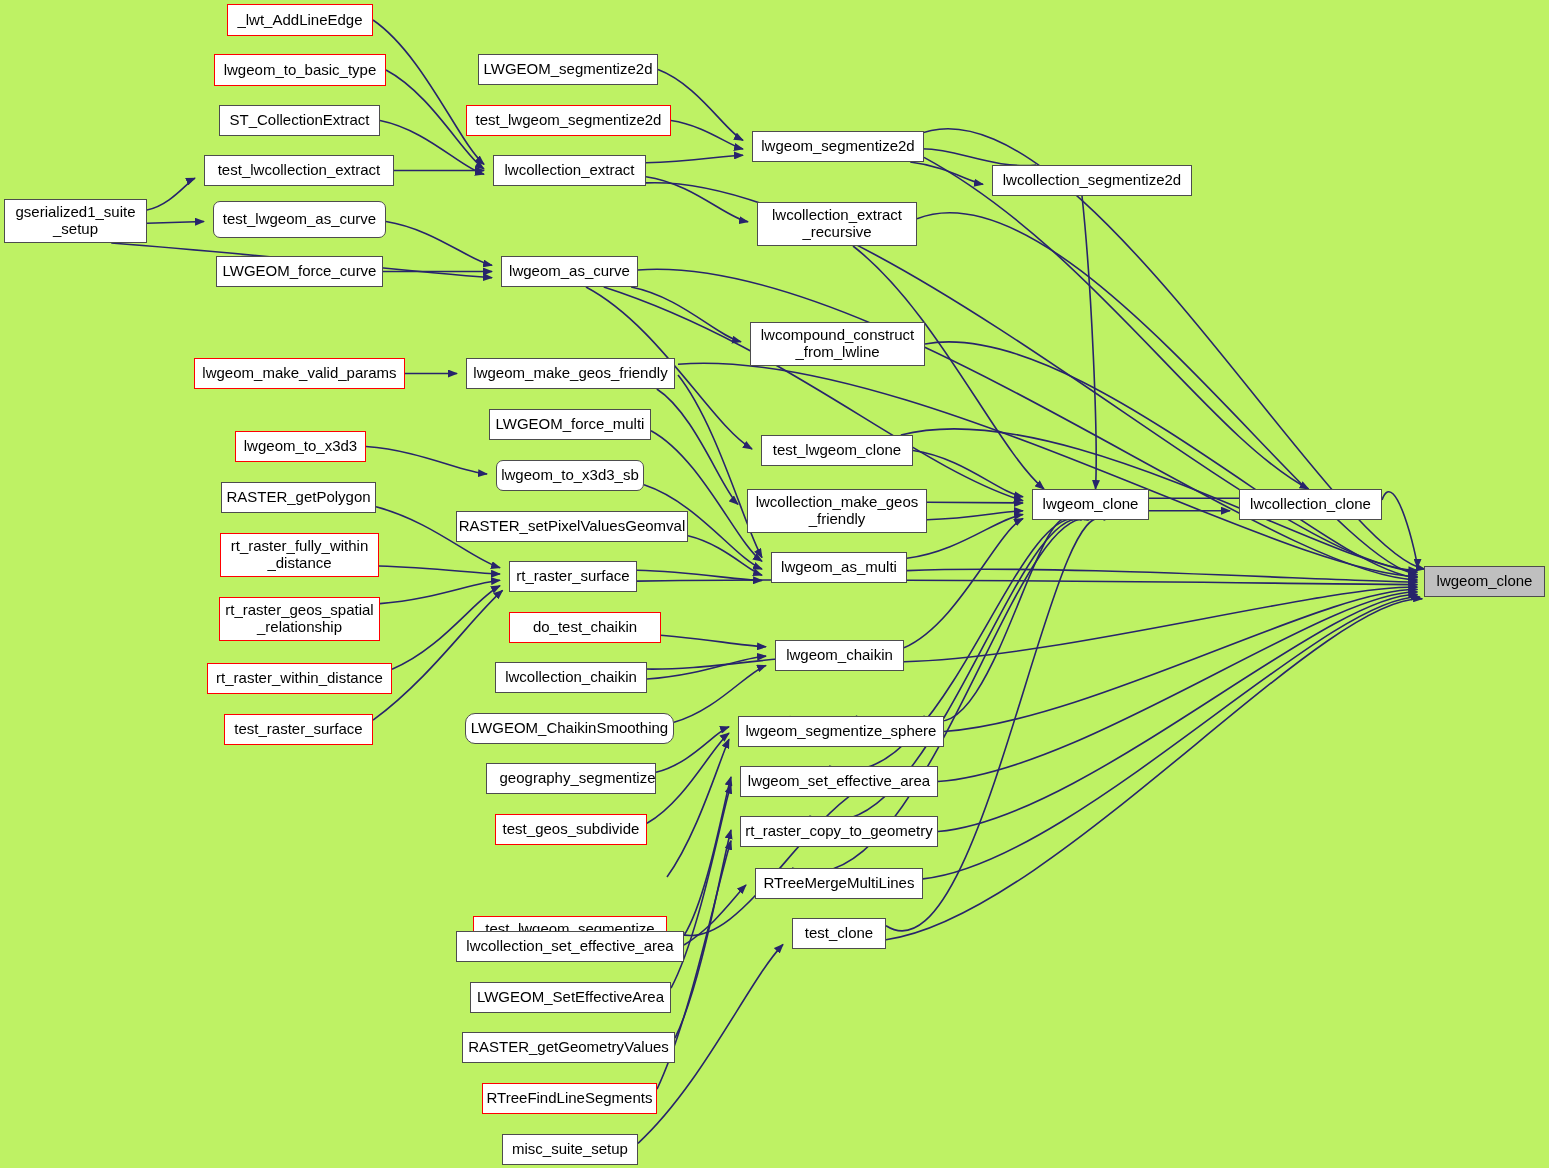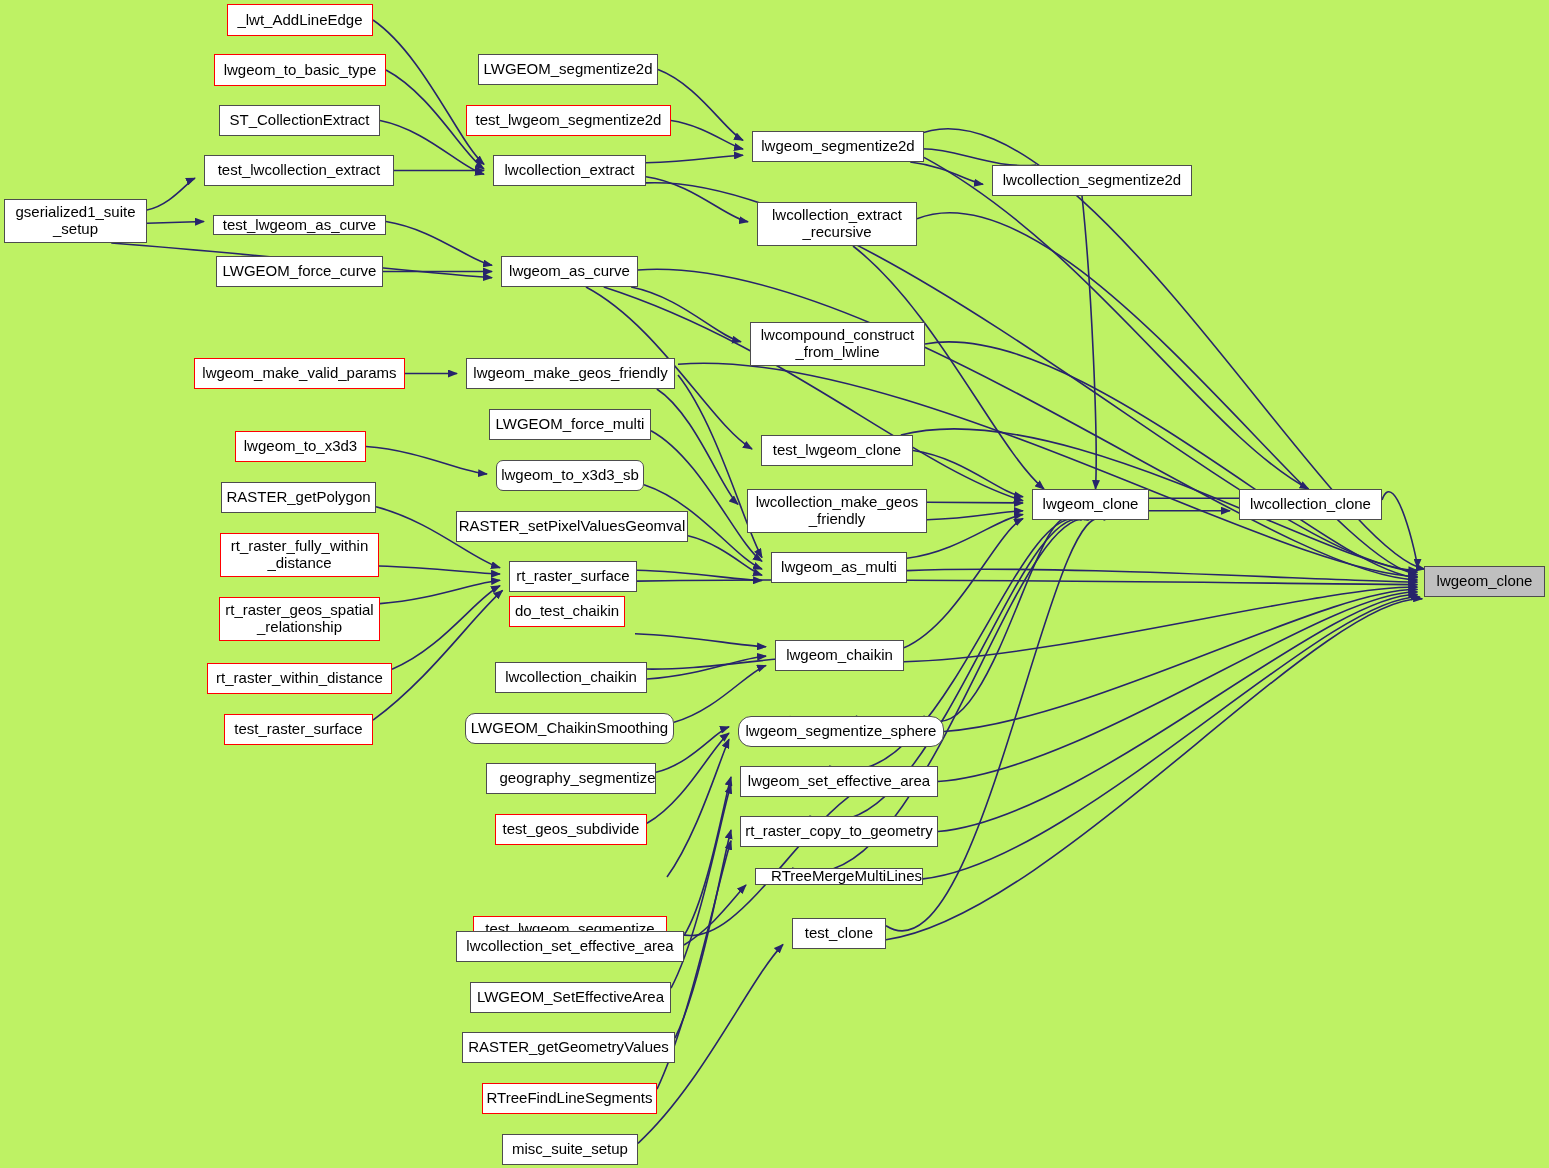--- a/index.html
+++ b/index.html
@@ -104,21 +104,21 @@
         <path d="M678,364.2 C902.5260000000001,346.2 1276.736,572.04 1417.42,576.54" marker-end="url(#ah)"></path>
       </g>
   </svg>
   <div id="nodes">
       <div class="nodebox b-red" style="left: 227px; top: 4px; width: 146px; height: 32px;"><span>_lwt_AddLineEdge</span></div>
       <div class="nodebox b-red" style="left: 214px; top: 54px; width: 172px; height: 32px;"><span>lwgeom_to_basic_type</span></div>
       <div class="nodebox b-grey" style="left: 219px; top: 105px; width: 161px; height: 31px;"><span>ST_CollectionExtract</span></div>
       <div class="nodebox b-grey" style="left: 204px; top: 155px; width: 190px; height: 31px;"><span>test_lwcollection_extract</span></div>
       <div class="nodebox b-grey" style="left: 4px; top: 199px; width: 143px; height: 44px;"><span>gserialized1_suite
 _setup</span></div>
-      <div class="nodebox b-grey" style="left: 213px; top: 215px; width: 173px; height: 20px;"><span>test_lwgeom_as_curve</span></div>
+      <div class="nodebox b-grey" style="left: 213px; top: 201px; width: 173px; height: 37px; border-radius: 7px;"><span>test_lwgeom_as_curve</span></div>
       <div class="nodebox b-grey" style="left: 216px; top: 256px; width: 167px; height: 31px;"><span>LWGEOM_force_curve</span></div>
       <div class="nodebox b-grey" style="left: 478px; top: 54px; width: 180px; height: 31px;"><span>LWGEOM_segmentize2d</span></div>
       <div class="nodebox b-red" style="left: 466px; top: 105px; width: 205px; height: 31px;"><span>test_lwgeom_segmentize2d</span></div>
       <div class="nodebox b-grey" style="left: 493px; top: 155px; width: 153px; height: 31px;"><span>lwcollection_extract</span></div>
       <div class="nodebox b-grey" style="left: 501px; top: 256px; width: 137px; height: 31px;"><span>lwgeom_as_curve</span></div>
       <div class="nodebox b-grey" style="left: 752px; top: 131px; width: 172px; height: 31px;"><span>lwgeom_segmentize2d</span></div>
       <div class="nodebox b-grey" style="left: 992px; top: 165px; width: 200px; height: 31px;"><span>lwcollection_segmentize2d</span></div>
       <div class="nodebox b-grey" style="left: 757px; top: 202px; width: 160px; height: 44px;"><span>lwcollection_extract
 _recursive</span></div>
       <div class="nodebox b-grey" style="left: 750px; top: 322px; width: 175px; height: 44px;"><span>lwcompound_construct
@@ -130,39 +130,39 @@
       <div class="nodebox b-grey" style="left: 496px; top: 460px; width: 148px; height: 31px; border-radius: 7px;"><span>lwgeom_to_x3d3_sb</span></div>
       <div class="nodebox b-grey" style="left: 221px; top: 482px; width: 155px; height: 31px;"><span>RASTER_getPolygon</span></div>
       <div class="nodebox b-grey" style="left: 456px; top: 511px; width: 232px; height: 31px;"><span>RASTER_setPixelValuesGeomval</span></div>
       <div class="nodebox b-red" style="left: 220px; top: 533px; width: 159px; height: 44px;"><span>rt_raster_fully_within
 _distance</span></div>
       <div class="nodebox b-grey" style="left: 509px; top: 561px; width: 128px; height: 31px;"><span>rt_raster_surface</span></div>
       <div class="nodebox b-red" style="left: 219px; top: 597px; width: 161px; height: 44px;"><span>rt_raster_geos_spatial
 _relationship</span></div>
       <div class="nodebox b-red" style="left: 207px; top: 663px; width: 185px; height: 31px;"><span>rt_raster_within_distance</span></div>
       <div class="nodebox b-red" style="left: 224px; top: 714px; width: 149px; height: 31px;"><span>test_raster_surface</span></div>
-      <div class="nodebox b-red" style="left: 509px; top: 596px; width: 116px; height: 31px;"><span>do_test_chaikin</span></div>
+      <div class="nodebox b-red" style="left: 509px; top: 612px; width: 152px; height: 31px;"><span>do_test_chaikin</span></div>
       <div class="nodebox b-grey" style="left: 495px; top: 662px; width: 152px; height: 31px;"><span>lwcollection_chaikin</span></div>
       <div class="nodebox b-grey" style="left: 465px; top: 713px; width: 209px; height: 31px; border-radius: 10px;"><span>LWGEOM_ChaikinSmoothing</span></div>
       <div class="nodebox b-grey" style="left: 486px; top: 763px; width: 170px; height: 31px; padding-left: 13px;"><span>geography_segmentize</span></div>
       <div class="nodebox b-red" style="left: 495px; top: 814px; width: 152px; height: 31px;"><span>test_geos_subdivide</span></div>
       <div class="nodebox b-red" style="left: 473px; top: 916px; width: 194px; height: 44px;"><span>test_lwgeom_segmentize
 _sphere</span></div>
       <div class="nodebox b-grey" style="left: 456px; top: 931px; width: 228px; height: 31px;"><span>lwcollection_set_effective_area</span></div>
       <div class="nodebox b-grey" style="left: 470px; top: 982px; width: 201px; height: 31px;"><span>LWGEOM_SetEffectiveArea</span></div>
       <div class="nodebox b-grey" style="left: 462px; top: 1032px; width: 213px; height: 31px;"><span>RASTER_getGeometryValues</span></div>
       <div class="nodebox b-red" style="left: 482px; top: 1083px; width: 175px; height: 31px;"><span>RTreeFindLineSegments</span></div>
       <div class="nodebox b-grey" style="left: 502px; top: 1134px; width: 136px; height: 31px;"><span>misc_suite_setup</span></div>
       <div class="nodebox b-grey" style="left: 761px; top: 435px; width: 152px; height: 31px;"><span>test_lwgeom_clone</span></div>
       <div class="nodebox b-grey" style="left: 747px; top: 489px; width: 180px; height: 44px;"><span>lwcollection_make_geos
 _friendly</span></div>
       <div class="nodebox b-grey" style="left: 771px; top: 552px; width: 136px; height: 31px;"><span>lwgeom_as_multi</span></div>
       <div class="nodebox b-grey" style="left: 775px; top: 640px; width: 129px; height: 31px;"><span>lwgeom_chaikin</span></div>
-      <div class="nodebox b-grey" style="left: 738px; top: 716px; width: 206px; height: 31px; border-radius: 13px;"><span>lwgeom_segmentize_sphere</span></div>
+      <div class="nodebox b-grey" style="left: 738px; top: 716px; width: 206px; height: 31px;"><span>lwgeom_segmentize_sphere</span></div>
       <div class="nodebox b-grey" style="left: 740px; top: 766px; width: 198px; height: 31px;"><span>lwgeom_set_effective_area</span></div>
       <div class="nodebox b-grey" style="left: 740px; top: 816px; width: 198px; height: 31px;"><span>rt_raster_copy_to_geometry</span></div>
-      <div class="nodebox b-grey" style="left: 755px; top: 868px; width: 168px; height: 17px; justify-content: flex-end;"><span>RTreeMergeMultiLines</span></div>
+      <div class="nodebox b-grey" style="left: 755px; top: 868px; width: 168px; height: 31px;"><span>RTreeMergeMultiLines</span></div>
       <div class="nodebox b-grey" style="left: 792px; top: 918px; width: 94px; height: 31px;"><span>test_clone</span></div>
       <div class="nodebox b-grey" style="left: 1032px; top: 489px; width: 117px; height: 31px;"><span>lwgeom_clone</span></div>
       <div class="nodebox b-grey" style="left: 1239px; top: 489px; width: 143px; height: 31px;"><span>lwcollection_clone</span></div>
       <div class="nodebox b-target" style="left: 1424px; top: 566px; width: 121px; height: 31px;"><span>lwgeom_clone</span></div>
     </div>
 </div>
 
 </body></html>

